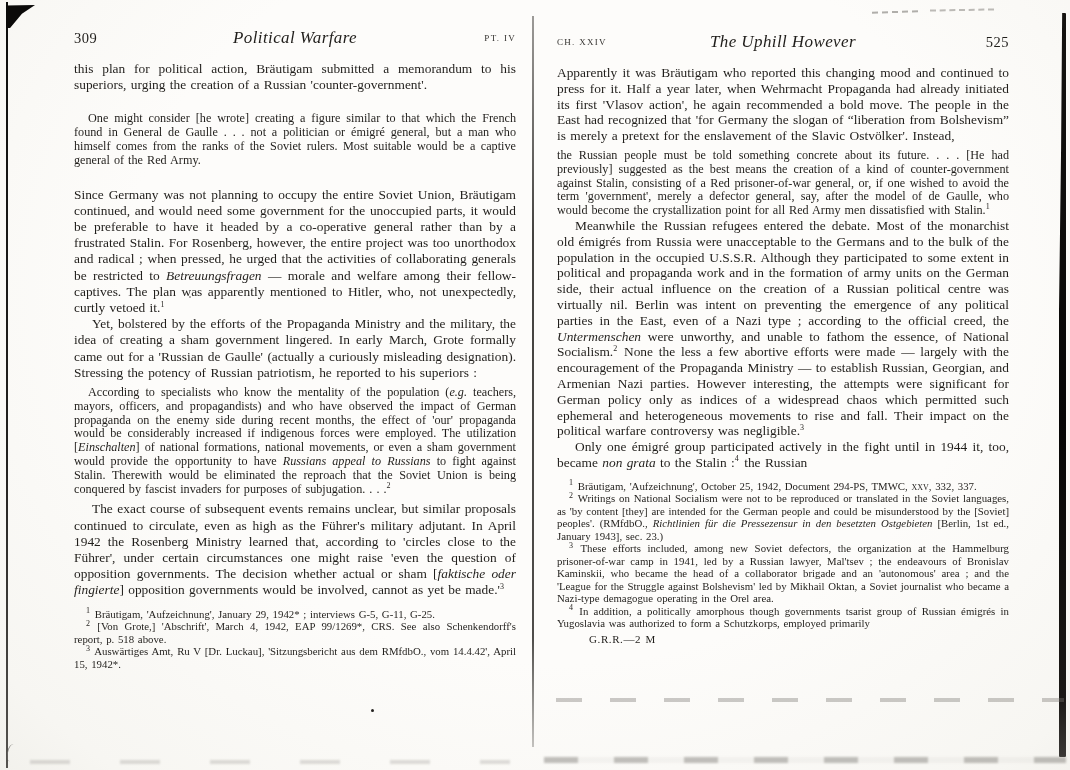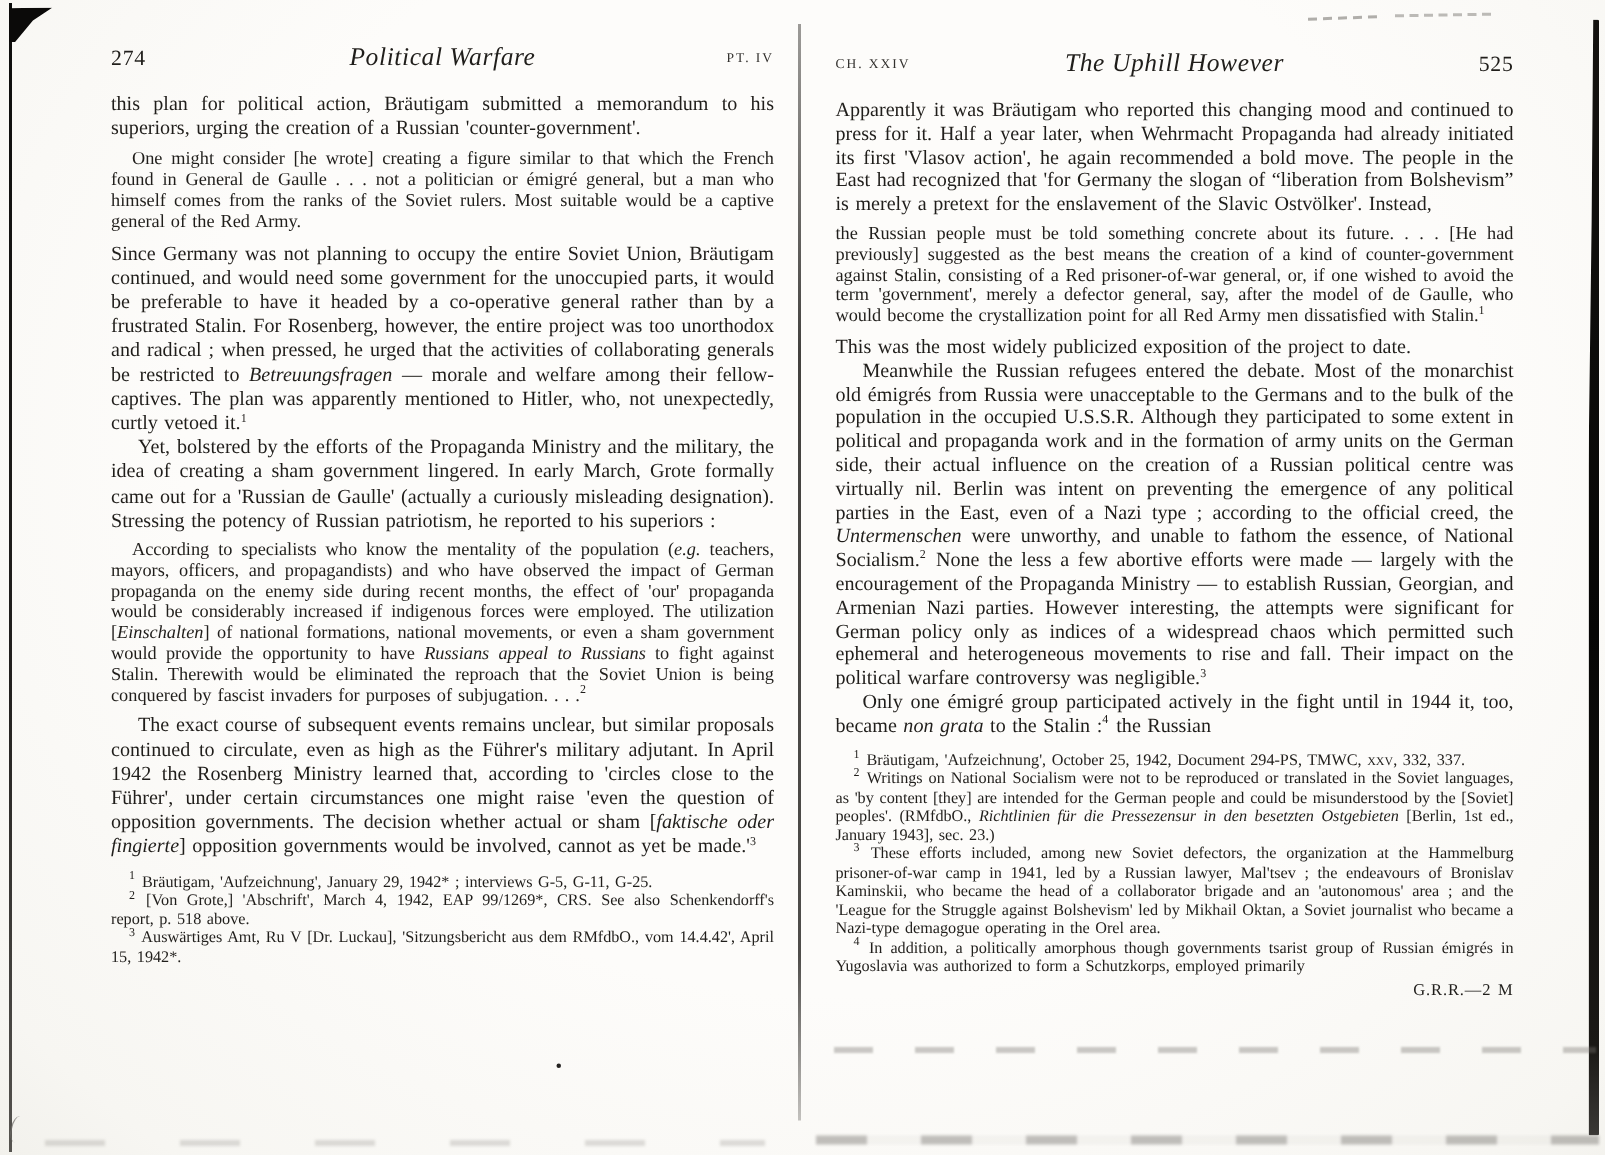--- a/index.html
+++ b/index.html
@@ -22,24 +22,24 @@
   .plabel{font-size:9px;letter-spacing:1.3px;color:#33312e;text-align:right;align-self:center;}
   .plabel.left{text-align:left;}
 
   p{margin:0;text-align:justify;word-spacing:1px;}
   .bp{font-size:13.4px;line-height:16.2px;}
   .page-right .bp{line-height:15.8px;}
   .ext{font-size:12.2px;line-height:13.8px;}
   .ind{text-indent:18px;}
   .eind{text-indent:14px;}
   .mt5{margin-top:5px;}
-  .mt6{margin-top:6px;}
+  .mt6{margin-top:19px;}
   .fnblock{margin-top:9px;}
   .fn{font-size:10.8px;line-height:12.5px;text-indent:12px;}
-  .sig{font-size:11px;margin-top:3px;text-indent:32px;letter-spacing:.6px;text-align:right;}
+  .sig{font-size:11px;margin-top:3px;text-indent:32px;letter-spacing:.6px;text-align:left;}
 
   
   .art{position:absolute;}
   .ledge{left:6px;top:2px;width:2px;height:766px;
          background:linear-gradient(180deg,#0d0d0c 0%,#23211f 60%,#55534f 100%);}
   .lflag{left:6px;top:5px;width:29px;height:23px;background:#0b0a09;
          clip-path:polygon(0 2%,100% 0,55% 38%,14% 100%,0 100%);}
   .gutter{left:532px;top:16px;width:2px;height:731px;
           background:linear-gradient(180deg,rgba(60,57,53,.5),rgba(35,33,30,.85) 30%,rgba(35,33,30,.8) 85%,rgba(90,87,82,.35));}
   .redge{left:1059px;top:13px;width:7px;height:744px;border-radius:1px;
@@ -71,21 +71,21 @@
   <div class="art pm2"></div>
   <div class="art dot1"></div>
   <div class="art dot2"></div>
   <div class="art sm1"></div>
   <div class="art sm2"></div>
   <div class="art sm3"></div>
   <div class="art penmark"></div>
 
   <div class="page page-left">
     <div class="phead">
-      <span class="pnum">274</span>
+      <span class="pnum">309</span>
       <span class="ptitle">Political Warfare</span>
       <span class="plabel">PT. IV</span>
     </div>
     <p class="bp"><span>this plan for political action, Bräutigam submitted a memorandum to his superiors, urging the creation of a Russian 'counter-government'.</span></p>
     <p class="ext eind mt6"><span>One might consider [he wrote] creating a figure similar to that which the French found in General de Gaulle . . . not a politician or émigré general, but a man who himself comes from the ranks of the Soviet rulers. Most suitable would be a captive general of the Red Army.</span></p>
     <p class="bp mt6"><span>Since Germany was not planning to occupy the entire Soviet Union, Bräutigam continued, and would need some government for the unoccupied parts, it would be preferable to have it headed by a co-operative general rather than by a frustrated Stalin. For Rosenberg, however, the entire project was too unorthodox and radical ; when pressed, he urged that the activities of collaborating generals be restricted to </span><span class="it">Betreuungsfragen</span><span> — morale and welfare among their fellow-captives. The plan was apparently mentioned to Hitler, who, not unexpectedly, curtly vetoed it.</span><sup>1</sup></p>
     <p class="bp ind"><span>Yet, bolstered by the efforts of the Propaganda Ministry and the military, the idea of creating a sham government lingered. In early March, Grote formally came out for a 'Russian de Gaulle' (actually a curiously misleading designation). Stressing the potency of Russian patriotism, he reported to his superiors :</span></p>
     <p class="ext eind mt5"><span>According to specialists who know the mentality of the population (</span><span class="it">e.g.</span><span> teachers, mayors, officers, and propagandists) and who have observed the impact of German propaganda on the enemy side during recent months, the effect of 'our' propaganda would be considerably increased if indigenous forces were employed. The utilization [</span><span class="it">Einschalten</span><span>] of national formations, national movements, or even a sham government would provide the opportunity to have </span><span class="it">Russians appeal to Russians</span><span> to fight against Stalin. Therewith would be eliminated the reproach that the Soviet Union is being conquered by fascist invaders for purposes of subjugation. . . .</span><sup>2</sup></p>
     <p class="bp ind mt5"><span>The exact course of subsequent events remains unclear, but similar proposals continued to circulate, even as high as the Führer's military adjutant. In April 1942 the Rosenberg Ministry learned that, according to 'circles close to the Führer', under certain circumstances one might raise 'even the question of opposition governments. The decision whether actual or sham [</span><span class="it">faktische oder fingierte</span><span>] opposition governments would be involved, cannot as yet be made.'</span><sup>3</sup></p>
     <div class="fnblock">
@@ -96,21 +96,20 @@
   </div>
 
   <div class="page page-right">
     <div class="phead">
       <span class="plabel left">CH. XXIV</span>
       <span class="ptitle">The Uphill However</span>
       <span class="pnum right">525</span>
     </div>
     <p class="bp"><span>Apparently it was Bräutigam who reported this changing mood and continued to press for it. Half a year later, when Wehrmacht Propaganda had already initiated its first 'Vlasov action', he again recommended a bold move. The people in the East had recognized that 'for Germany the slogan of “liberation from Bolshevism” is merely a pretext for the enslavement of the Slavic Ostvölker'. Instead,</span></p>
     <p class="ext mt5"><span>the Russian people must be told something concrete about its future. . . . [He had previously] suggested as the best means the creation of a kind of counter-government against Stalin, consisting of a Red prisoner-of-war general, or, if one wished to avoid the term 'government', merely a defector general, say, after the model of de Gaulle, who would become the crystallization point for all Red Army men dissatisfied with Stalin.</span><sup>1</sup></p>
-    <p class="bp mt5"><span>This was the most widely publicized exposition of the project to date.</span></p>
     <p class="bp ind"><span>Meanwhile the Russian refugees entered the debate. Most of the monarchist old émigrés from Russia were unacceptable to the Germans and to the bulk of the population in the occupied U.S.S.R. Although they participated to some extent in political and propaganda work and in the formation of army units on the German side, their actual influence on the creation of a Russian political centre was virtually nil. Berlin was intent on preventing the emergence of any political parties in the East, even of a Nazi type ; according to the official creed, the </span><span class="it">Untermenschen</span><span> were unworthy, and unable to fathom the essence, of National Socialism.</span><sup>2</sup><span> None the less a few abortive efforts were made — largely with the encouragement of the Propaganda Ministry — to establish Russian, Georgian, and Armenian Nazi parties. However interesting, the attempts were significant for German policy only as indices of a widespread chaos which permitted such ephemeral and heterogeneous movements to rise and fall. Their impact on the political warfare controversy was negligible.</span><sup>3</sup></p>
     <p class="bp ind"><span>Only one émigré group participated actively in the fight until in 1944 it, too, became </span><span class="it">non grata</span><span> to the Stalin :</span><sup>4</sup><span> the Russian</span></p>
     <div class="fnblock">
       <p class="fn"><sup>1</sup><span> Bräutigam, 'Aufzeichnung', October 25, 1942, Document 294-PS, TMWC, </span><span class="sc">xxv</span><span>, 332, 337.</span></p>
       <p class="fn"><sup>2</sup><span> Writings on National Socialism were not to be reproduced or translated in the Soviet languages, as 'by content [they] are intended for the German people and could be misunderstood by the [Soviet] peoples'. (RMfdbO., </span><span class="it">Richtlinien für die Pressezensur in den besetzten Ostgebieten</span><span> [Berlin, 1st ed., January 1943], sec. 23.)</span></p>
       <p class="fn"><sup>3</sup><span> These efforts included, among new Soviet defectors, the organization at the Hammelburg prisoner-of-war camp in 1941, led by a Russian lawyer, Mal'tsev ; the endeavours of Bronislav Kaminskii, who became the head of a collaborator brigade and an 'autonomous' area ; and the 'League for the Struggle against Bolshevism' led by Mikhail Oktan, a Soviet journalist who became a Nazi-type demagogue operating in the Orel area.</span></p>
       <p class="fn"><sup>4</sup><span> In addition, a politically amorphous though governments tsarist group of Russian émigrés in Yugoslavia was authorized to form a Schutzkorps, employed primarily</span></p>
       <p class="sig"><span>G.R.R.—2 M</span></p>
     </div>
   </div>

